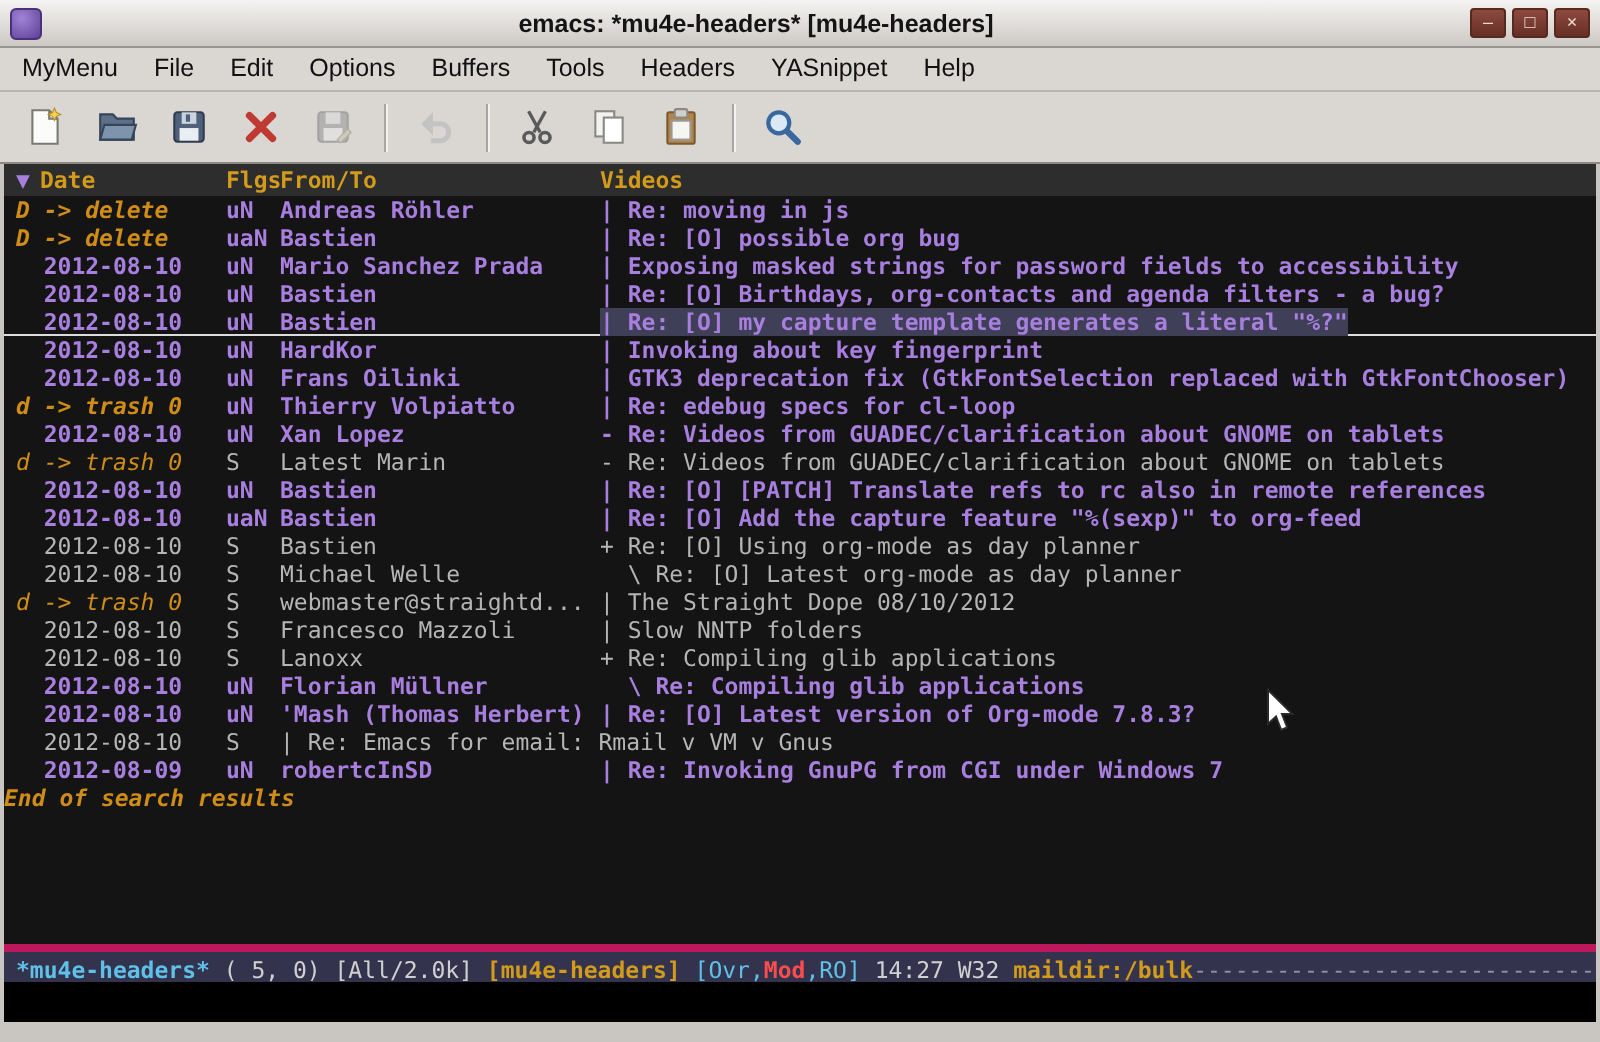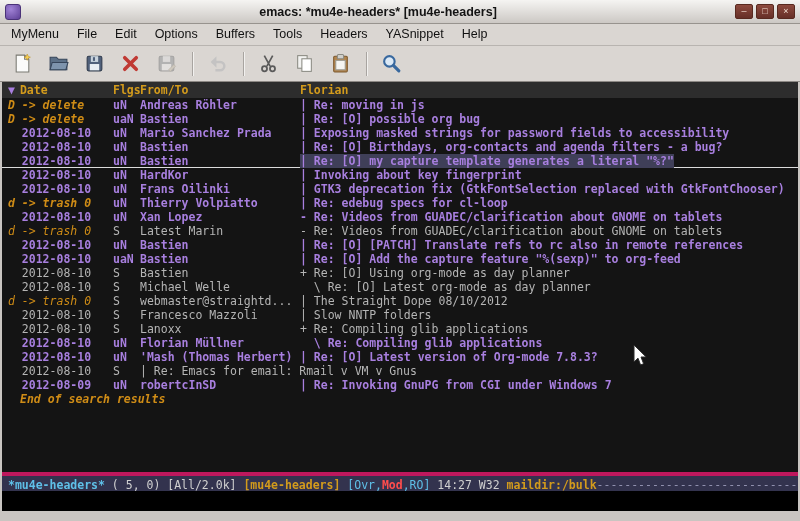--- a/index.html
+++ b/index.html
@@ -49,21 +49,21 @@
   .c-flags { flex:none; width:27px;  white-space:pre; overflow:visible; }
   .c-from  { flex:none; width:160px; white-space:pre; overflow:hidden; }
   .c-subj  { flex:1; white-space:pre; overflow:hidden; }
   .buffer { flex:none; }
   .row { height:14px; line-height:14px; display:flex; padding-left:6px; cursor:default; }
   .row.unread { color:var(--unread-text,#a87fdf); font-weight:bold; }
   .row.seen   { color:var(--seen-text,#b5b5b5); }
   .row.marked .c-date { color:var(--mark-text,#cf8c16); font-style:italic; }
   .row.current { box-shadow:inset 0 -1px 0 #dcdcdc; }
   .row.current .subj-text { background:var(--current-row-highlight,#3f3f58);text-align:center; }
-  .end-marker { flex:none; height:14px; line-height:14px; padding-left:18px;
+  .end-marker { flex:none; height:14px; line-height:14px; padding-left:0;
     color:var(--mark-text,#cf8c16); font-style:italic; font-weight:bold; }
   .buffer-filler { flex:1; }
   .mode-line { flex:none; height:19px; line-height:18px; display:flex; overflow:hidden;
     padding-left:6px; background:var(--mode-line-bg,#33334e);
     border-top:4px solid #be185d; color:var(--mode-line-fg,#d0d0d0); }
   .mode-line span { white-space:pre; }
   .ml-buffer { color:var(--mode-line-cyan,#5fc0e8); font-weight:bold; }
   .ml-mode   { color:var(--header-accent,#d39b1c); font-weight:bold; }
   .ml-cyan   { color:var(--mode-line-cyan,#5fc0e8); }
   .ml-red    { color:var(--mode-line-red,#ff4d4d); font-weight:bold; }
@@ -171,21 +171,21 @@
         </svg>
       </button>
     </div>
 
   <div class="frame">
 
     <div class="header-line">
       <span class="c-date"><span class="sort-arrow">▼</span><span>Date</span></span>
       <span class="c-flags">Flgs</span>
       <span class="c-from">From/To</span>
-      <span class="c-subj">Florian</span>
+      <span class="c-subj">Videos</span>
     </div>
 
     <div class="buffer" id="message-list">
         <div class="row unread marked">
     <span class="c-date">D -&gt; delete</span>
     <span class="c-flags">uN</span>
     <span class="c-from">Andreas Röhler</span>
     <span class="c-subj"><span class="subj-text">| Re: moving in js</span></span>
   </div>
         <div class="row unread marked">

